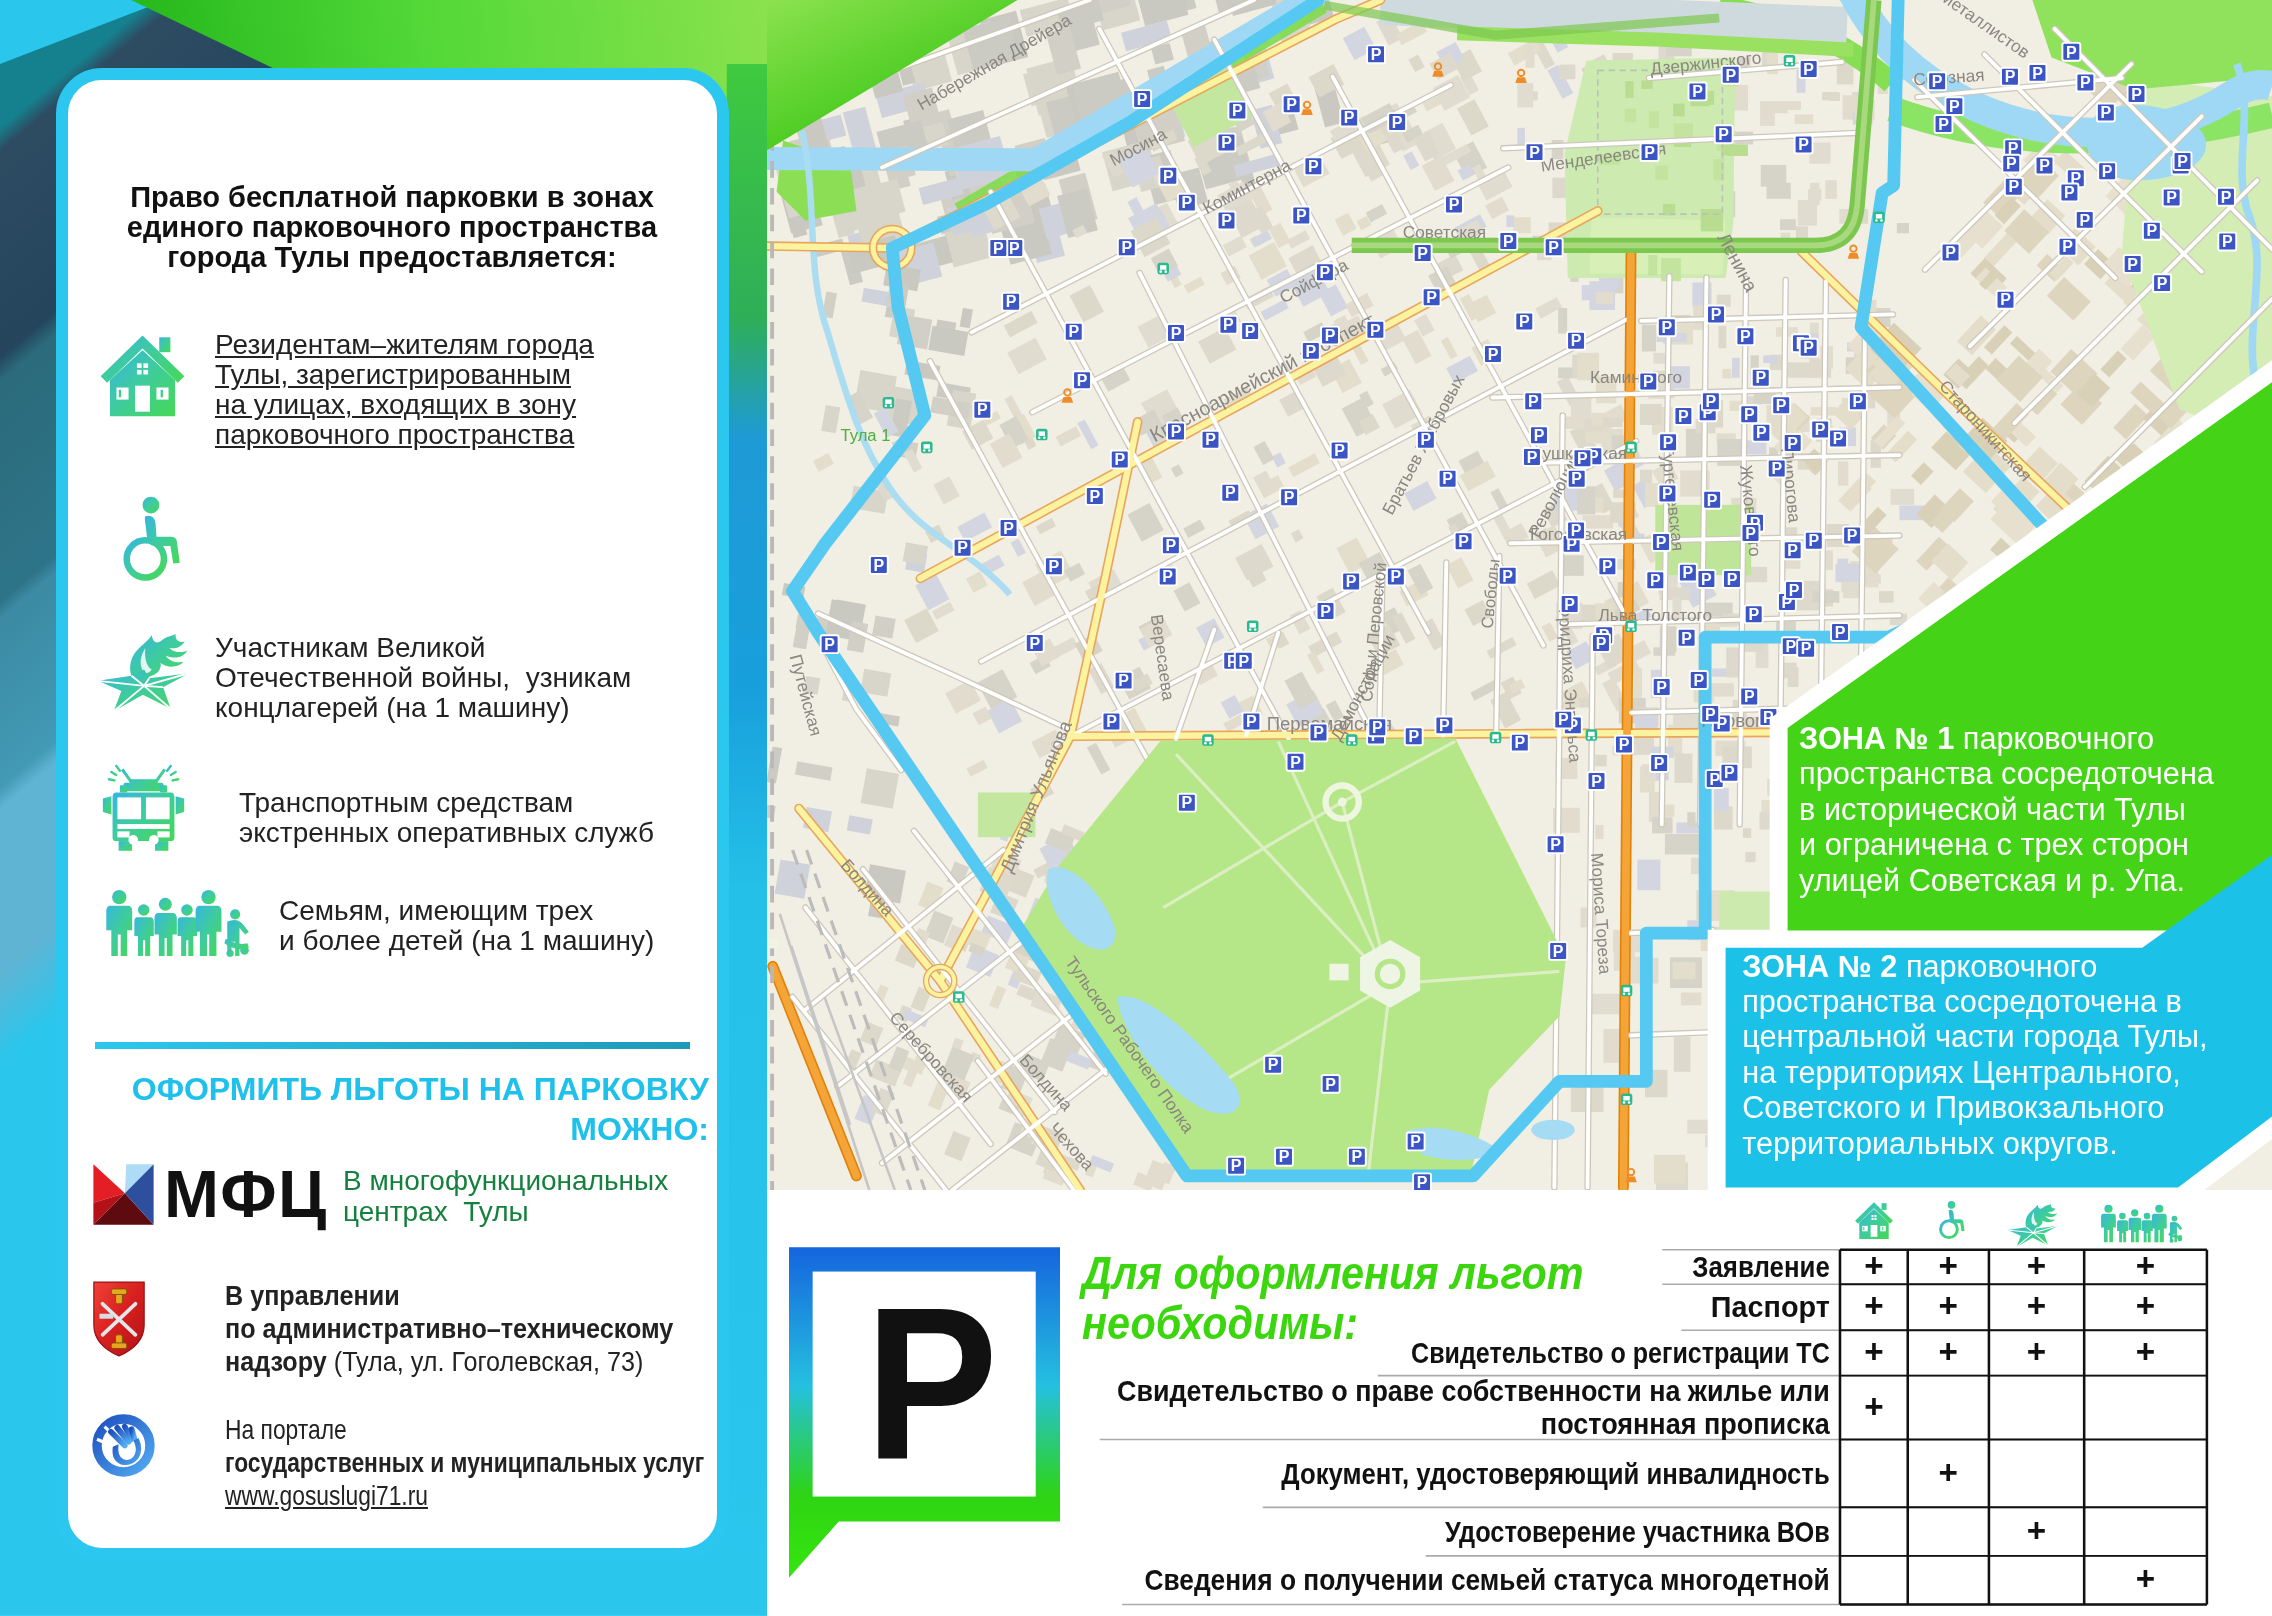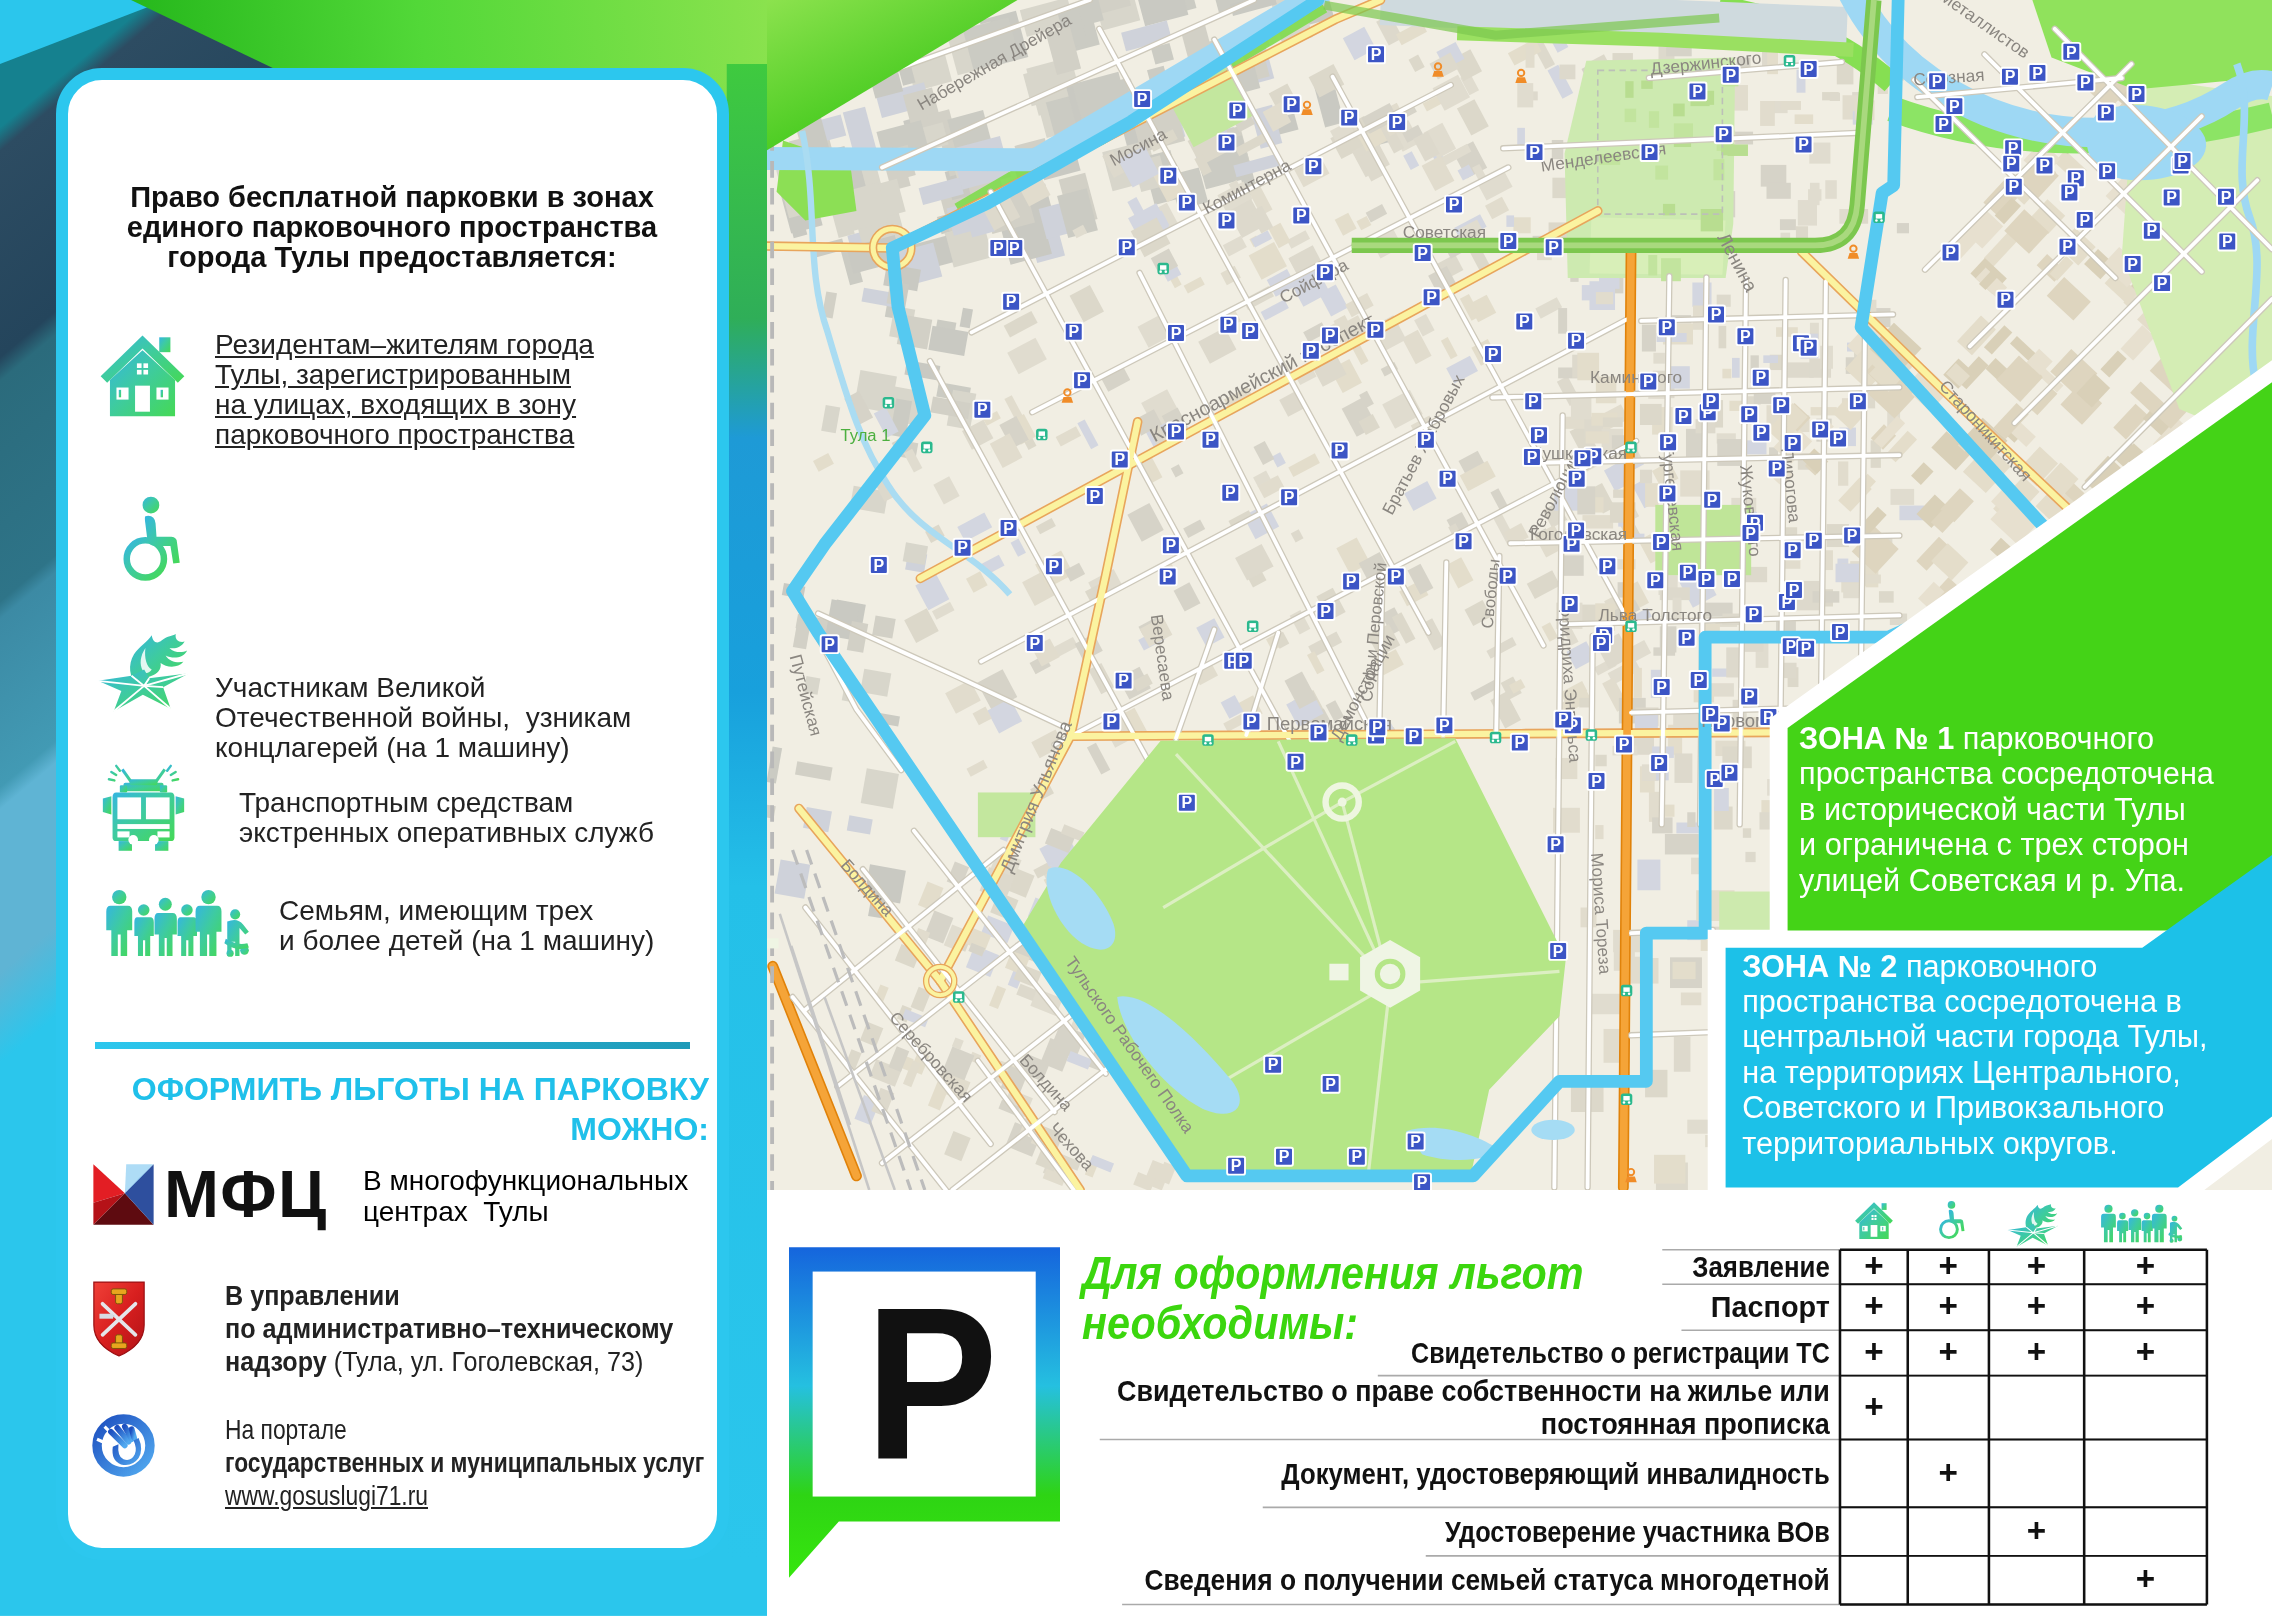--- a/index.html
+++ b/index.html
@@ -107,21 +107,21 @@
 <path d="M 78,22 C 70,34 68,48 74,58 C 78,64 84,62 88,56 C 80,52 76,38 78,22 Z" fill="#ffffff" opacity="0.85"></path>
 </g>
 <g fill="url(#gih3)">
 <path d="M 3,74 L 56,66 76,56 84,70 147,62 106,84 118,118 74,96 28,122 40,90 Z"></path>
 </g>
 <g stroke="#ffffff" stroke-width="3" fill="none">
 <path d="M 76,82 L 3,74 M 76,82 L 84,70 M 76,82 L 147,62 M 76,82 L 118,118 M 76,82 L 28,122"></path>
 <path d="M 56,66 L 76,82 L 106,84"></path>
 </g>
 </svg></div>
-<div class="abs" style="left:215px; top:633px; width:486px; font-size:28px; line-height:30px; color:#222;margin-top:40px;">Участникам Великой<br>Отечественной войны,&nbsp; узникам<br>концлагерей (на 1 машину)</div>
+<div class="abs" style="left:215px; top:633px; width:486px; font-size:28px; line-height:30px; color:#222;">Участникам Великой<br>Отечественной войны,&nbsp; узникам<br>концлагерей (на 1 машину)</div>
 <div class="abs" style="left:98px; top:759px; width:96px; "><svg width="91" height="95" viewBox="0 0 150 150" xmlns="http://www.w3.org/2000/svg">
         <defs>
           <linearGradient id="gih4" x1="0" y1="0" x2="1" y2="1">
             <stop offset="0" stop-color="#35b6e0"></stop>
             <stop offset="0.45" stop-color="#3ecba0"></stop>
             <stop offset="1" stop-color="#45d955"></stop>
           </linearGradient>
         </defs>
 <g stroke="url(#gih4)" stroke-width="5" fill="none">
 <path d="M 60,42 L 40,14"></path>
@@ -184,21 +184,21 @@
 <div class="abs" style="left:75px; top:1069px; width:634px; text-align:right; font-size:32px; line-height:40px; color:#1fc0ea; font-weight:bold;">ОФОРМИТЬ ЛЬГОТЫ НА ПАРКОВКУ<br>МОЖНО:</div>
 <div class="abs" style="left:92px; top:1163px; width:64px; "><svg width="63" height="63" viewBox="0 0 92 92" xmlns="http://www.w3.org/2000/svg">
 <polygon points="2,2 48,44 2,58" fill="#e31e24"></polygon>
 <polygon points="2,58 48,44 2,90" fill="#b51218"></polygon>
 <polygon points="2,90 48,44 90,90" fill="#5e0b10"></polygon>
 <polygon points="50,2 90,2 48,44" fill="#aedcf6"></polygon>
 <polygon points="90,2 90,90 48,44" fill="#2e4f9e"></polygon>
 <polygon points="90,2 68,23 48,44" fill="#6db6e8"></polygon>
 </svg></div>
 <div class="abs" style="left:164px; top:1156px; width:173px; font-size:66px; font-weight:bold; color:#111; letter-spacing:1.3px;">МФЦ</div>
-<div class="abs" style="left:343px; top:1165px; width:358px; font-size:28px; line-height:31px; color:#000000;margin-left:20px;">В многофункциональных<br>центрах&nbsp; Тулы</div>
+<div class="abs" style="left:343px; top:1165px; width:358px; font-size:28px; line-height:31px; color:#15803d;">В многофункциональных<br>центрах&nbsp; Тулы</div>
 <div class="abs" style="left:92px; top:1280px; width:58px; "><svg width="54" height="78" viewBox="0 0 87 125" xmlns="http://www.w3.org/2000/svg">
 <defs>
           <linearGradient id="gshield" x1="0" y1="0" x2="1" y2="1">
             <stop offset="0" stop-color="#f04138"></stop>
             <stop offset="0.5" stop-color="#d81f1f"></stop>
             <stop offset="1" stop-color="#b01216"></stop>
           </linearGradient>
         </defs>
 <path d="M 3,3 H 84 V 72 C 84,98 66,112 43.5,122 C 21,112 3,98 3,72 Z" fill="url(#gshield)" stroke="#9c1114" stroke-width="2"></path>
 <g stroke="#e4e6ea" stroke-width="6" stroke-linecap="round">

